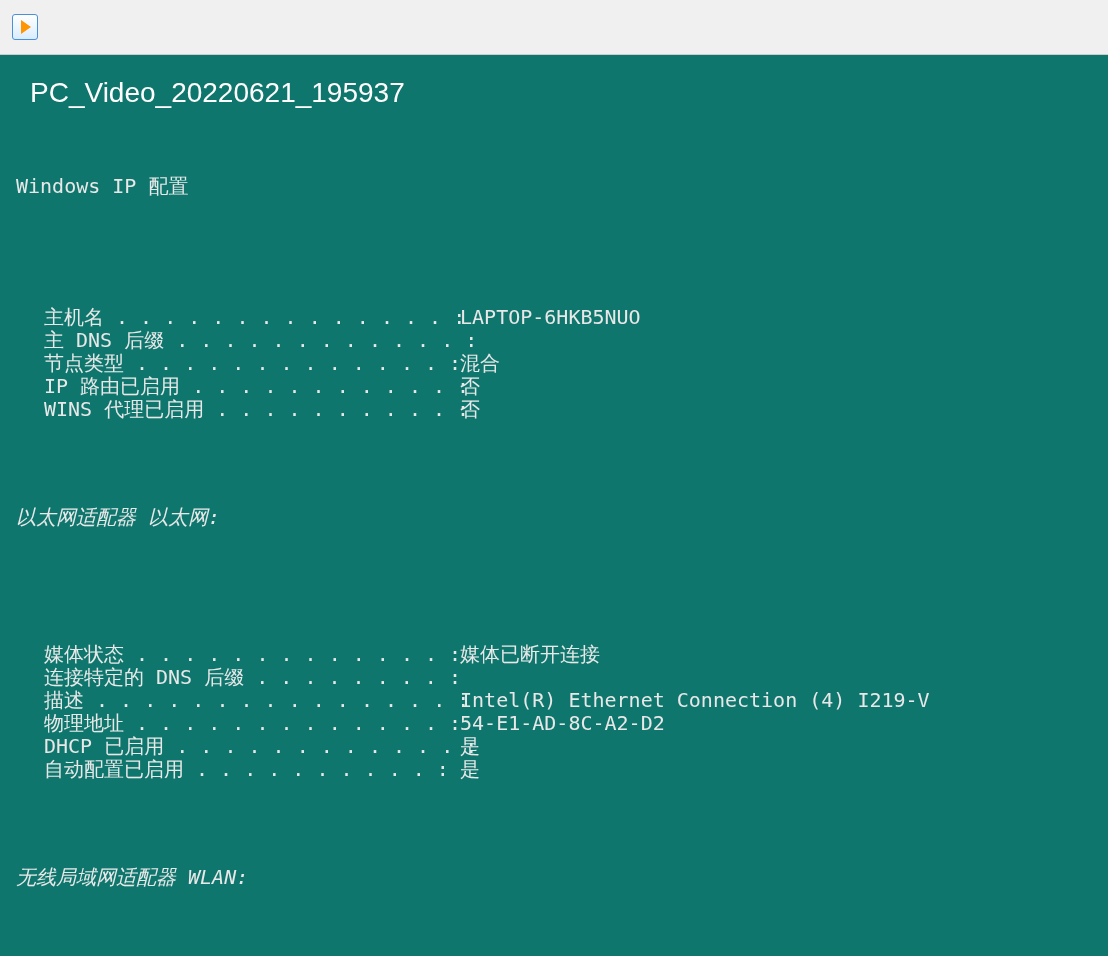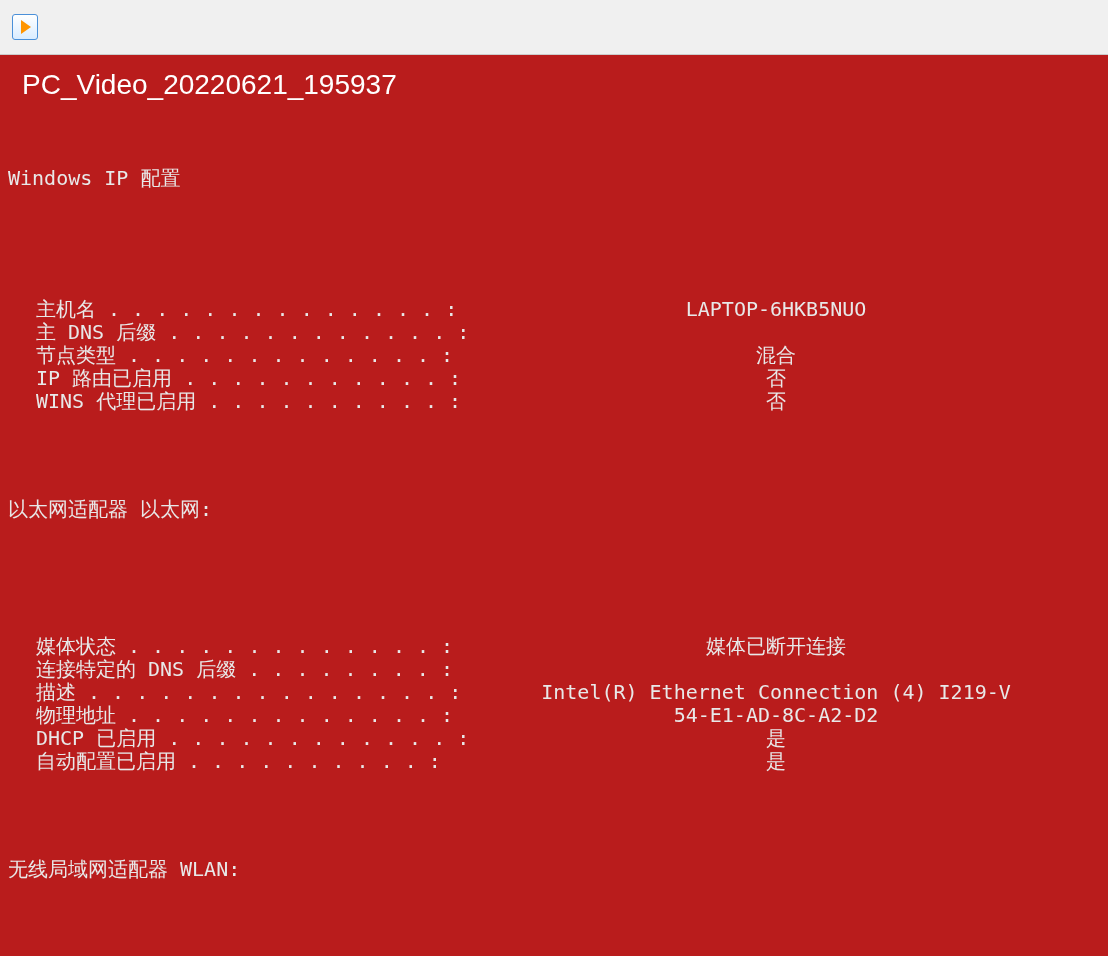--- a/index.html
+++ b/index.html
@@ -29,50 +29,51 @@
       justify-content: center;
     }
     .play-triangle {
       width: 0; height: 0;
       border-left: 10px solid #ff9500;
       border-top: 7px solid transparent;
       border-bottom: 7px solid transparent;
       margin-left: 2px;
     }
     .console-area {
-      background: #b91c1c;
+      background: #0f766e;
       color: #e8e8e8;
       height: calc(956px - 55px);
-      padding: 4px;
+      padding: 12px;
       font-size: 20px;
       line-height: 1.15;
       overflow: hidden;
     }
     .video-title {
       padding: 10px 18px 4px;
       font-size: 28px;
       color: #fff;
       font-family: Arial, sans-serif;
     }
     .term {
       padding: 0 4px 0 4px;
       white-space: pre;
       font-family: "SimSun", "NSimSun", "Consolas", monospace;
       letter-spacing: 0;
     }
     .section-header {
       margin-top: 16px;
       margin-bottom: 6px;
+      font-style: italic;
     }
     .row {
       display: flex;
       padding-left: 28px;
     }
     .label-cell { width: 404px; }
-    .value-cell { flex: 1; text-align: center; }
+    .value-cell { flex: 1; }
     .no-indent { padding-left: 0; margin-top: 16px; }
   </style>
 </head>
 <body>
 
 <div class="titlebar">
   <div class="play-icon">
     <div class="play-triangle"></div>
   </div>
 </div>

